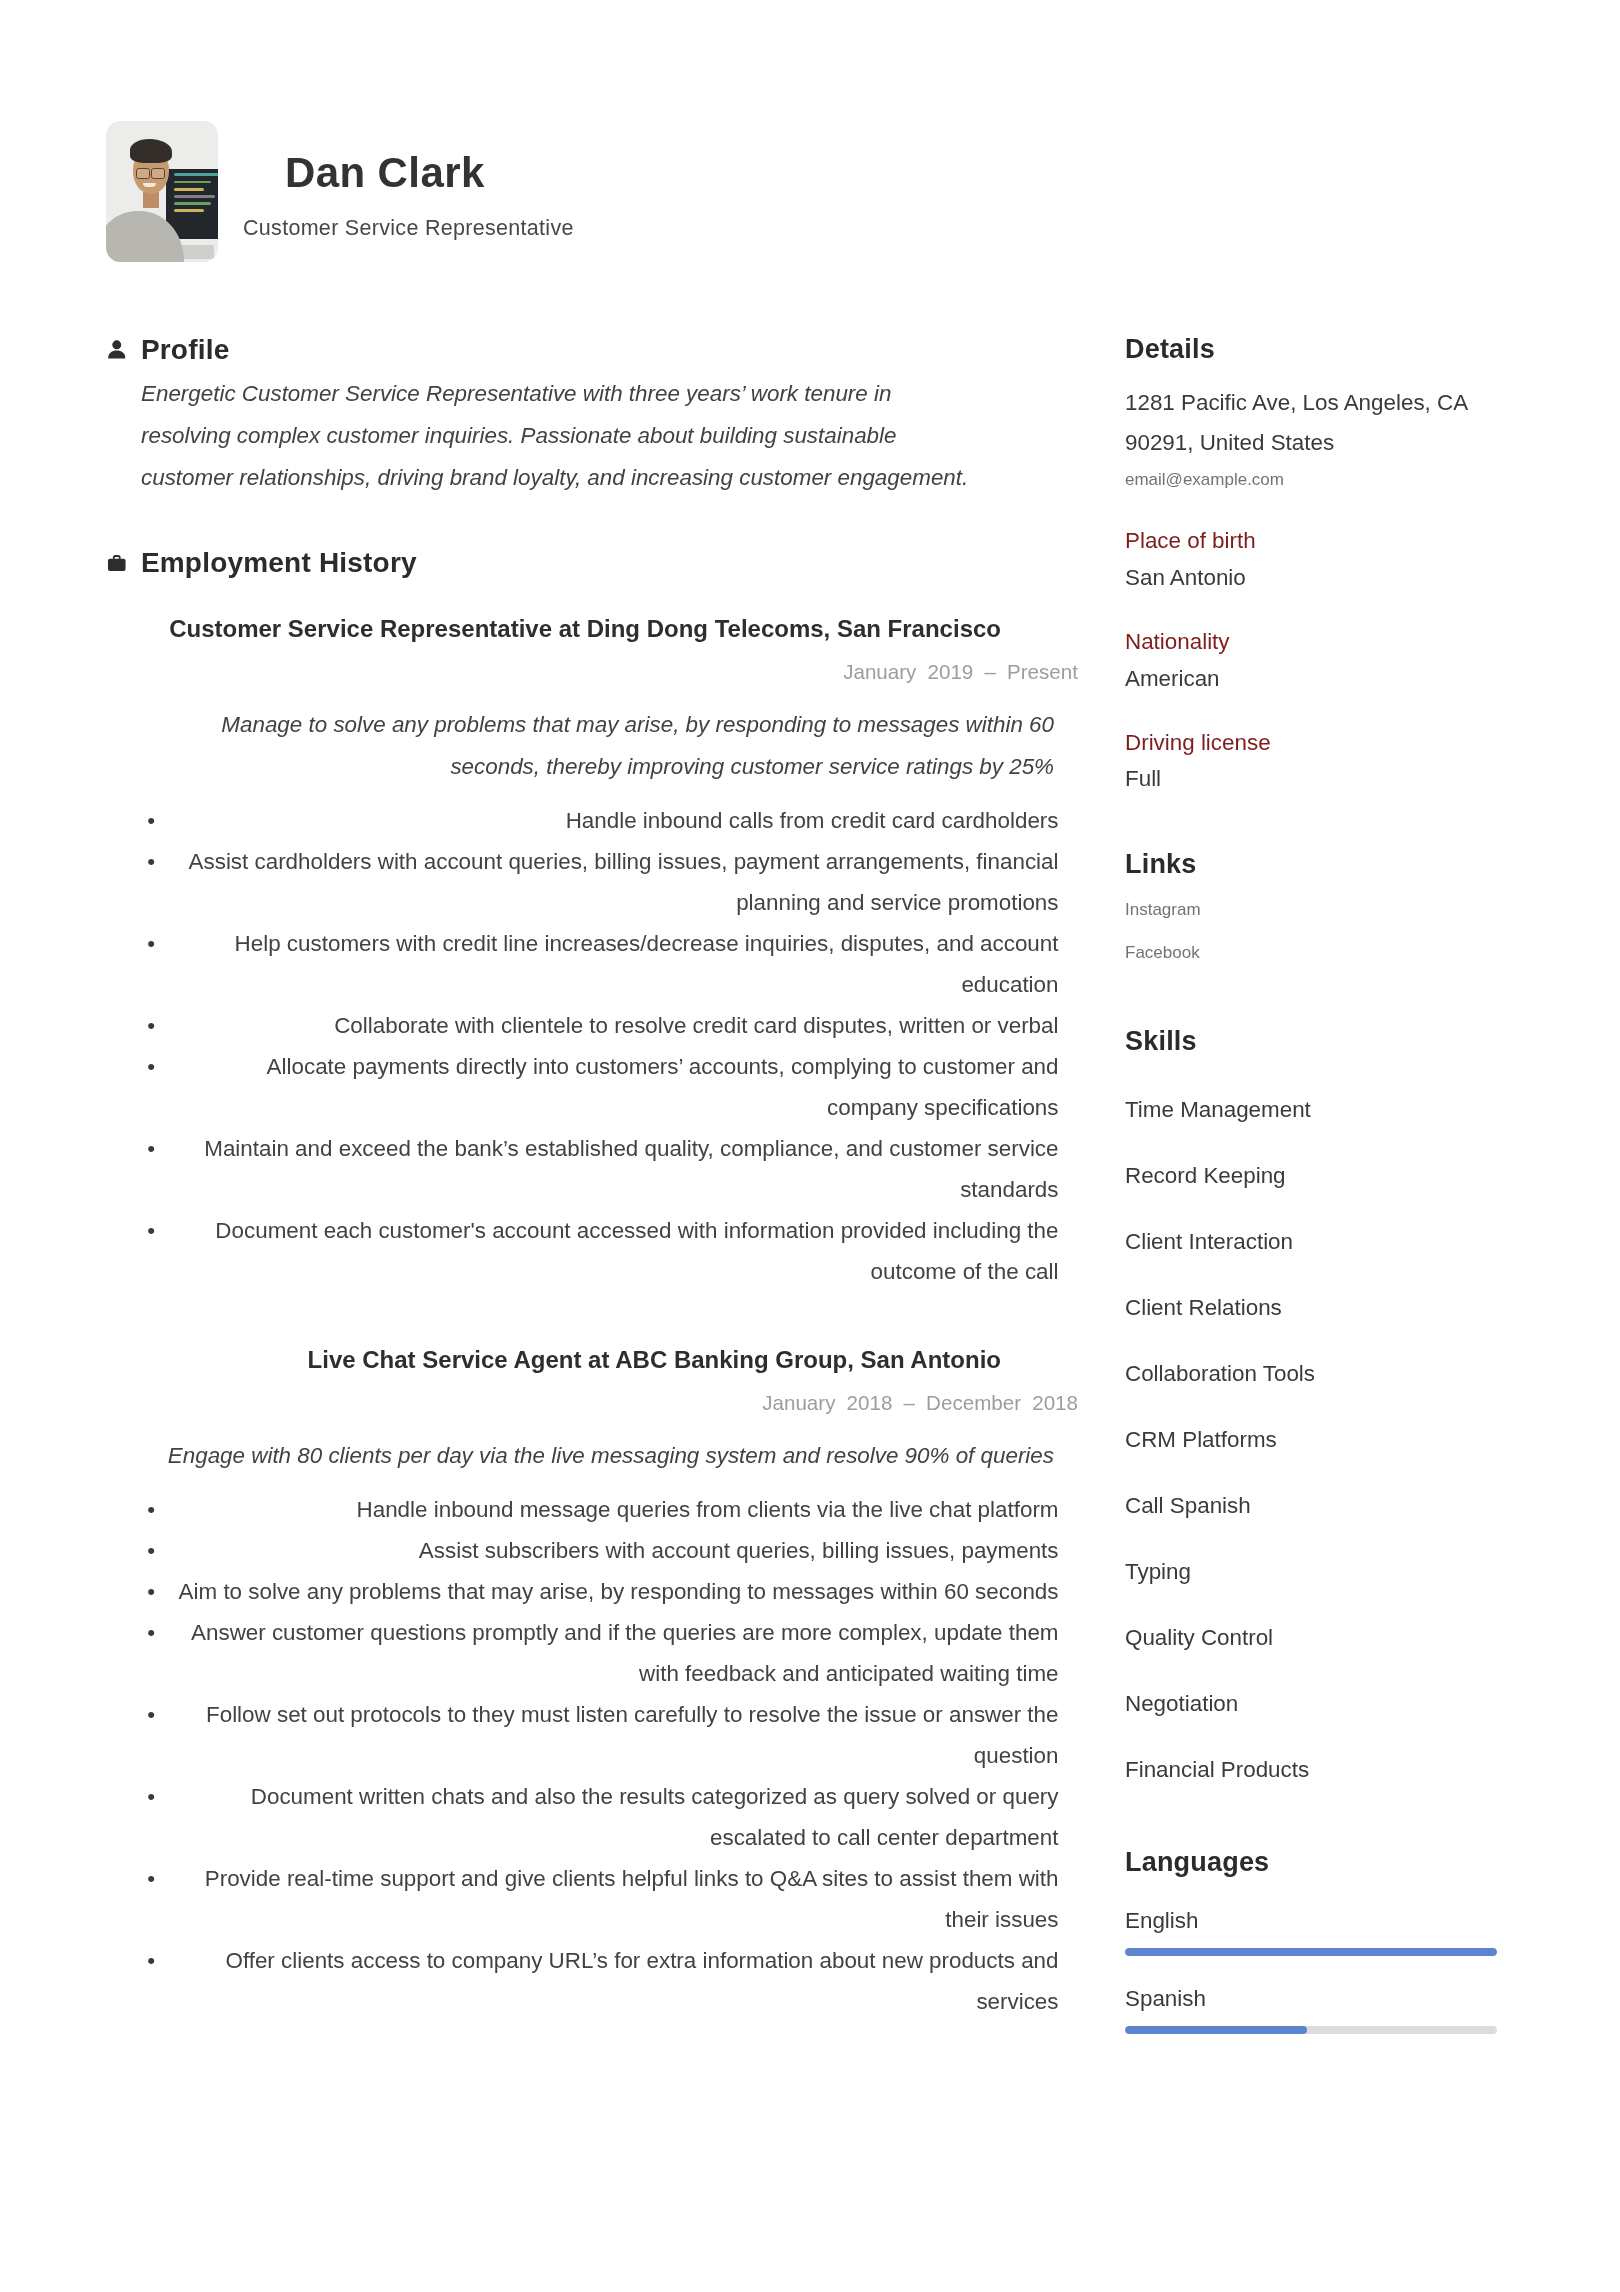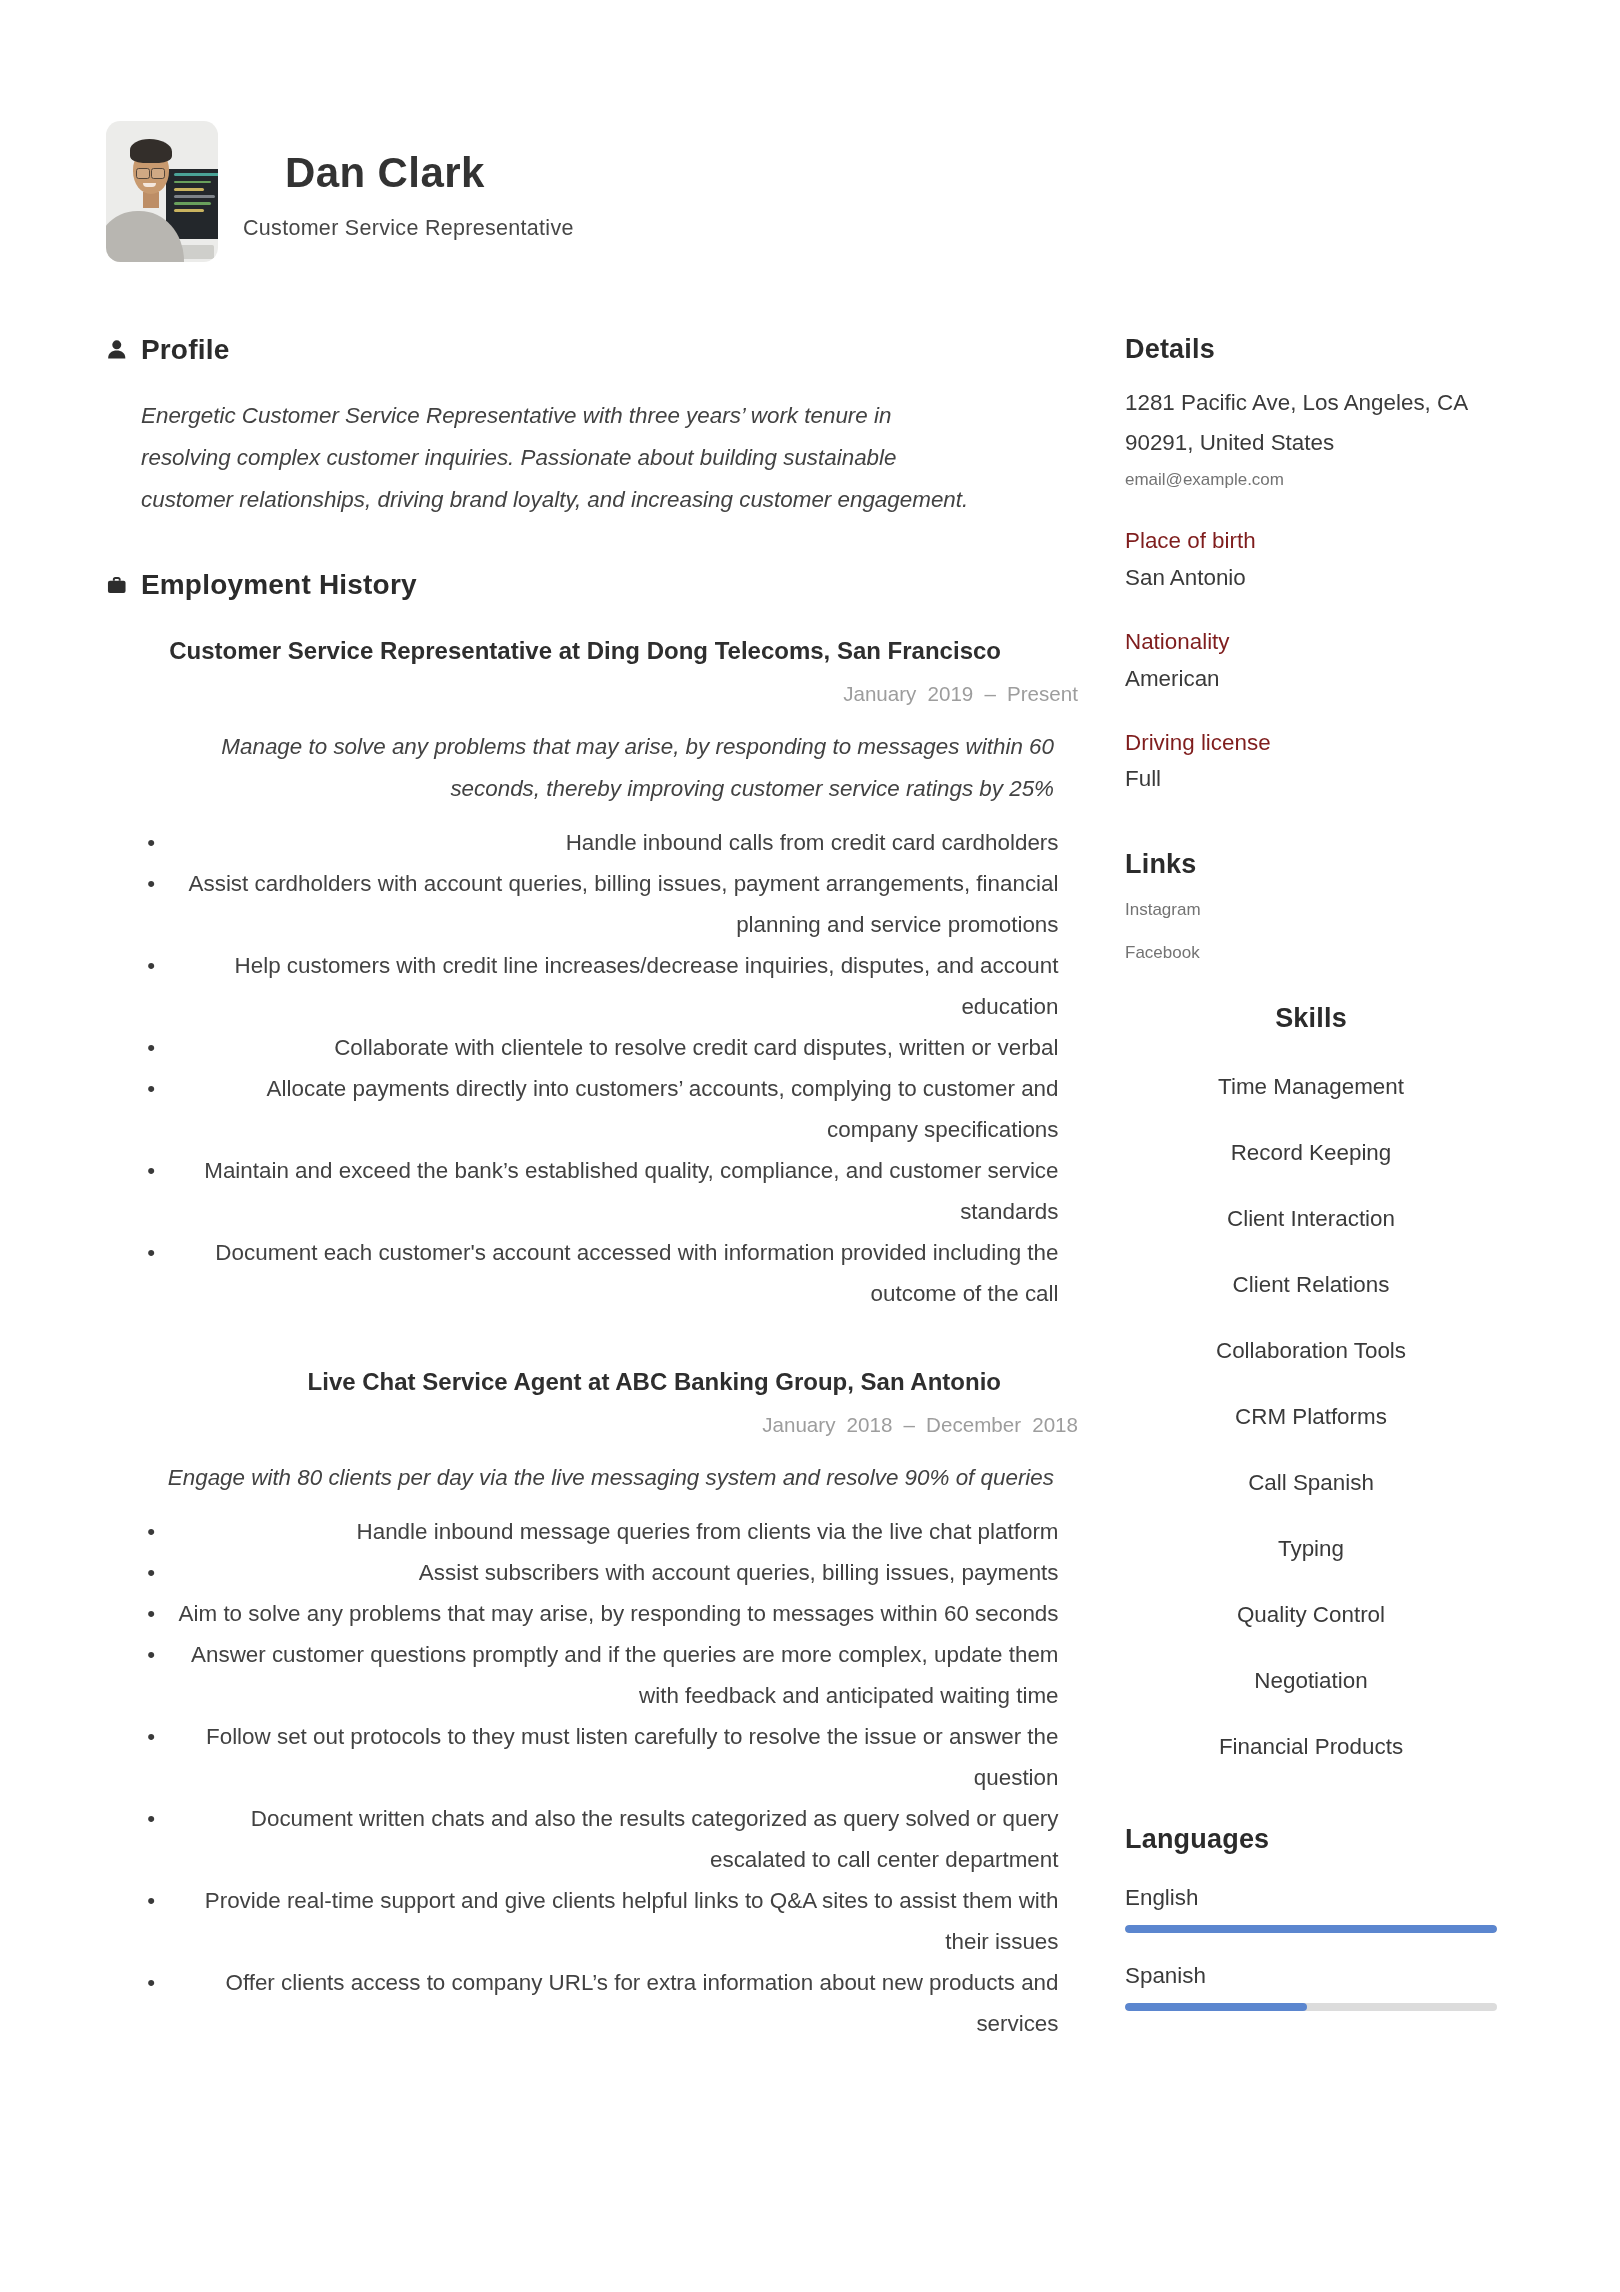--- a/index.html
+++ b/index.html
@@ -46,21 +46,21 @@
   .columns{display:flex;padding:0 124px 0 106px;margin-top:72px;}
   .main{width:972px;flex:none;}
   .sidebar{width:372px;flex:none;margin-left:47px;}
 
   
   .section-heading{display:flex;align-items:center;gap:13.4px;}
   .section-heading .ico{width:21.5px;height:21.5px;flex:none;display:flex;align-items:center;justify-content:center;}
   .section-heading h2{margin:0;font-size:28px;font-weight:700;color:#2b2b2b;letter-spacing:0.2px;}
   .indent{margin-left:35px;}
   .profile-text{
-    margin-top:29px;max-width:842px;
+    margin-top:7px;max-width:842px;
     font-size:22.4px;font-style:italic;line-height:42px;color:#424242;
   }
   .employment-section{margin-top:48px;text-align:right;}
   .job{margin-top:27px;}
   .job + .job{margin-top:45px;}
   .job-title{max-width:860px;font-size:24px;font-weight:700;color:#2e2e2e;line-height:45px;}
   .job-dates{margin-top:9px;font-size:20.6px;color:#9d9d9d;word-spacing:5.4px;}
   .job-summary{margin-top:19.7px;max-width:913px;font-size:22.4px;font-style:italic;line-height:42px;color:#424242;}
   ul.bullets{list-style:none;margin:12.5px 0 0 0;padding:0 0 0 4.5px;max-width:913px;}
   ul.bullets li{
@@ -70,21 +70,21 @@
 
   
   .sidebar h3{margin:0;font-size:27px;font-weight:700;color:#2b2b2b;letter-spacing:0.2px;}
   .addr{margin-top:18px;font-size:22.4px;line-height:40px;color:#3a3a3a;}
   a.link{color:#737373;text-decoration:none;font-size:17px;display:inline-block;}
   .email-link{margin-top:7.2px;}
   .field-label{margin-top:38px;font-size:22.4px;color:#7f1d1d;}
   .field-value{margin-top:10.7px;font-size:22.4px;color:#3a3a3a;}
   .links-section{margin-top:57px;}
   .links-section .link{margin-top:14.3px;display:block;line-height:29px;}
-  .skills-section{margin-top:36px;text-align:center;}
+  .skills-section{margin-top:59px;}
   .skill-item{margin-top:40px;font-size:22.4px;color:#3a3a3a;}
   .languages-section{margin-top:64px;}
   .lang{margin-top:30px;}
   .lang-name{font-size:22.4px;color:#3a3a3a;}
   .bar-track{margin-top:14.3px;width:100%;height:8px;border-radius:4.5px;background:#dcdcdc;overflow:hidden;}
   .bar-fill{height:100%;border-radius:4.5px;background:#5b86cf;width:0;}
 </style>
 </head>
 <body>
 

